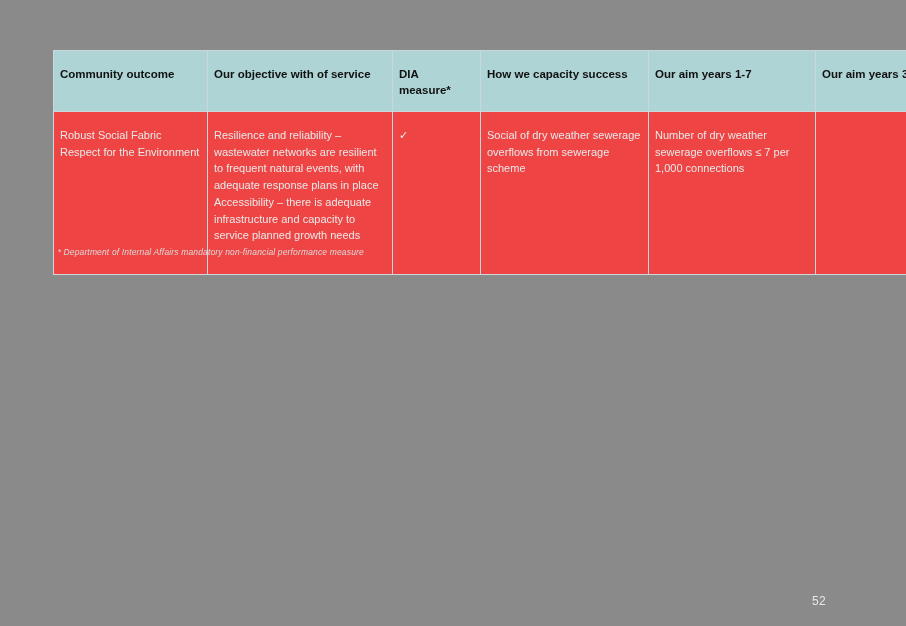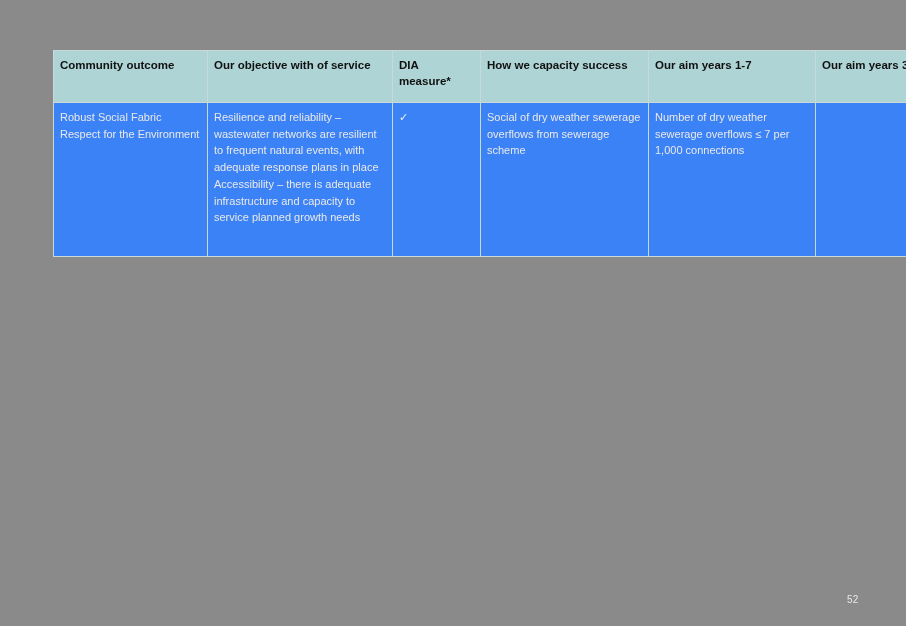--- a/index.html
+++ b/index.html
@@ -31,36 +31,36 @@
   table.los-table {
     border-collapse: collapse;
     width: 815px;
     table-layout: fixed;
     border: 1px solid #c9d9da;
   }
 
   table.los-table th,
   table.los-table td {
     vertical-align: top;
-    padding: 6px 7px 7px 6px;
+    padding: 15px 7px 7px 6px;
     border: 1px solid #c9d9da;
   }
 
   table.los-table thead th {
     background: #aed4d5;
     color: #111111;
     font-size: 11.5px;
     font-weight: bold;
     line-height: 1.42;
     text-align: left;
     height: 38px;
   }
 
   table.los-table tbody td {
-    background: #3b82f6;
+    background: #ef4444;
     color: #e9e9e9;
     font-size: 11px;
     font-weight: normal;
     line-height: 1.52;
     height: 140px;
   }
 
   td.cell-aim39 {
     border-left: 2px solid #15191a;
   }
@@ -85,24 +85,23 @@
   }
   .footnote .fn-star {
     font-style: normal;
     margin-right: 2px;
   }
 
   .page-number {
     position: absolute;
     left: 812px;
     top: 594px;
-    font-size: 10px;
+    font-size: 12px;
     color: #e8e8e8;
     letter-spacing: 0.3px;
-    margin-left: 35px;
   }
 </style>
 </head>
 <body>
 
 <div class="page">
 
   <div class="table-wrap">
     <table class="los-table">
       <thead>
@@ -123,16 +122,19 @@
             <span class="check-mark">✓</span>
           </td>
           <td>Social of dry weather sewerage overflows from sewerage scheme</td>
           <td>Number of dry weather sewerage overflows ≤ 7 per 1,000 connections</td>
           <td class="cell-aim39"></td>
         </tr>
       </tbody>
     </table>
   </div>
 
+  <div class="footnote">
+    <span class="fn-star">*</span><span>Department of Internal Affairs mandatory non-financial performance measure</span>
+  </div>
 
   <div class="page-number">52</div>
 
 </div>
 
 </body></html>

